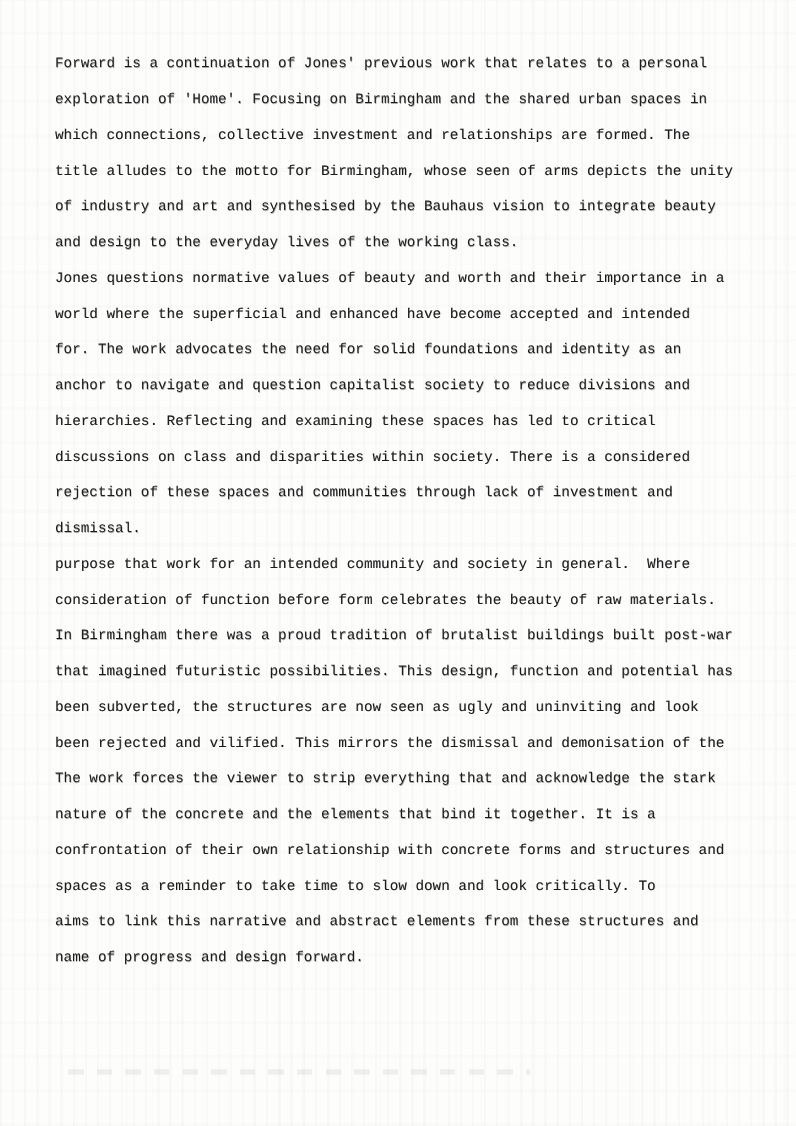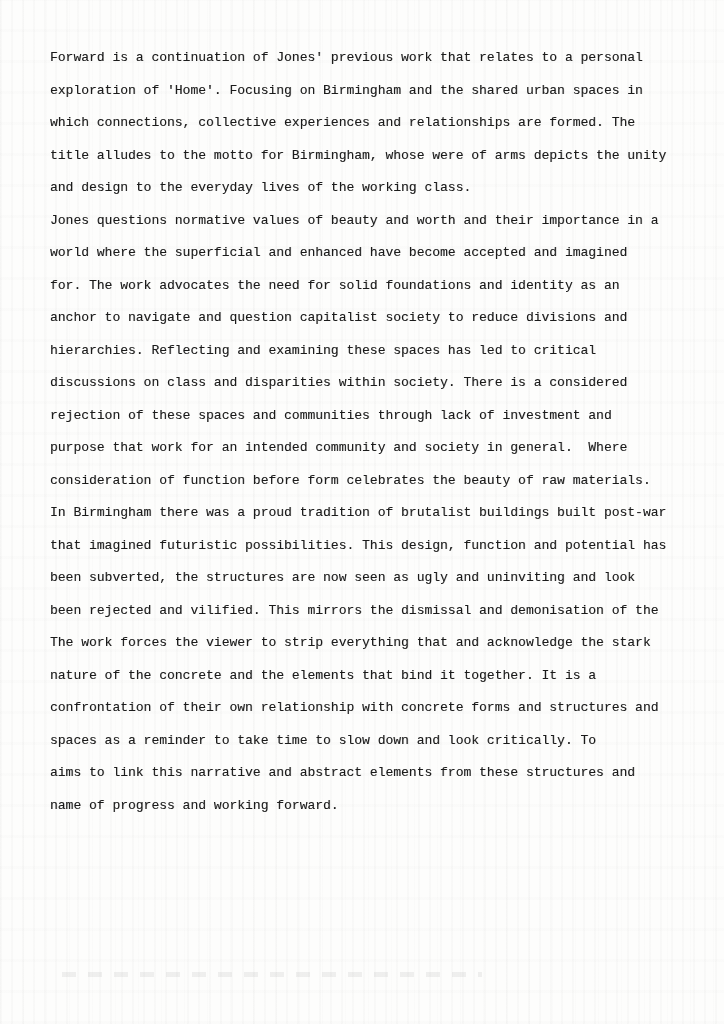--- a/index.html
+++ b/index.html
@@ -52,37 +52,39 @@
     opacity: 0.55;
   }
 </style>
 </head>
 <body>
 
 <div class="page">
   <div class="text-block">
       <div class="text-line">Forward is a continuation of Jones' previous work that relates to a personal</div>
       <div class="text-line">exploration of 'Home'. Focusing on Birmingham and the shared urban spaces in</div>
-      <div class="text-line">which connections, collective experiences and relationships are formed. The</div>
-      <div class="text-line">title alludes to the motto for Birmingham, whose were of arms depicts the unity</div>
+      <div class="text-line">which connections, collective investment and relationships are formed. The</div>
+      <div class="text-line">title alludes to the motto for Birmingham, whose seen of arms depicts the unity</div>
+      <div class="text-line">of industry and art and synthesised by the Bauhaus vision to integrate beauty</div>
       <div class="text-line">and design to the everyday lives of the working class.</div>
       <div class="text-line">Jones questions normative values of beauty and worth and their importance in a</div>
-      <div class="text-line">world where the superficial and enhanced have become accepted and imagined</div>
+      <div class="text-line">world where the superficial and enhanced have become accepted and intended</div>
       <div class="text-line">for. The work advocates the need for solid foundations and identity as an</div>
       <div class="text-line">anchor to navigate and question capitalist society to reduce divisions and</div>
       <div class="text-line">hierarchies. Reflecting and examining these spaces has led to critical</div>
       <div class="text-line">discussions on class and disparities within society. There is a considered</div>
       <div class="text-line">rejection of these spaces and communities through lack of investment and</div>
+      <div class="text-line">dismissal.</div>
       <div class="text-line">purpose that work for an intended community and society in general.  Where</div>
       <div class="text-line">consideration of function before form celebrates the beauty of raw materials.</div>
       <div class="text-line">In Birmingham there was a proud tradition of brutalist buildings built post-war</div>
       <div class="text-line">that imagined futuristic possibilities. This design, function and potential has</div>
       <div class="text-line">been subverted, the structures are now seen as ugly and uninviting and look</div>
       <div class="text-line">been rejected and vilified. This mirrors the dismissal and demonisation of the</div>
       <div class="text-line">The work forces the viewer to strip everything that and acknowledge the stark</div>
       <div class="text-line">nature of the concrete and the elements that bind it together. It is a</div>
       <div class="text-line">confrontation of their own relationship with concrete forms and structures and</div>
       <div class="text-line">spaces as a reminder to take time to slow down and look critically. To</div>
       <div class="text-line">aims to link this narrative and abstract elements from these structures and</div>
-      <div class="text-line">name of progress and working forward.</div>
+      <div class="text-line">name of progress and design forward.</div>
     </div>
   <div class="scan-smudge"></div>
 </div>
 
 </body></html>

